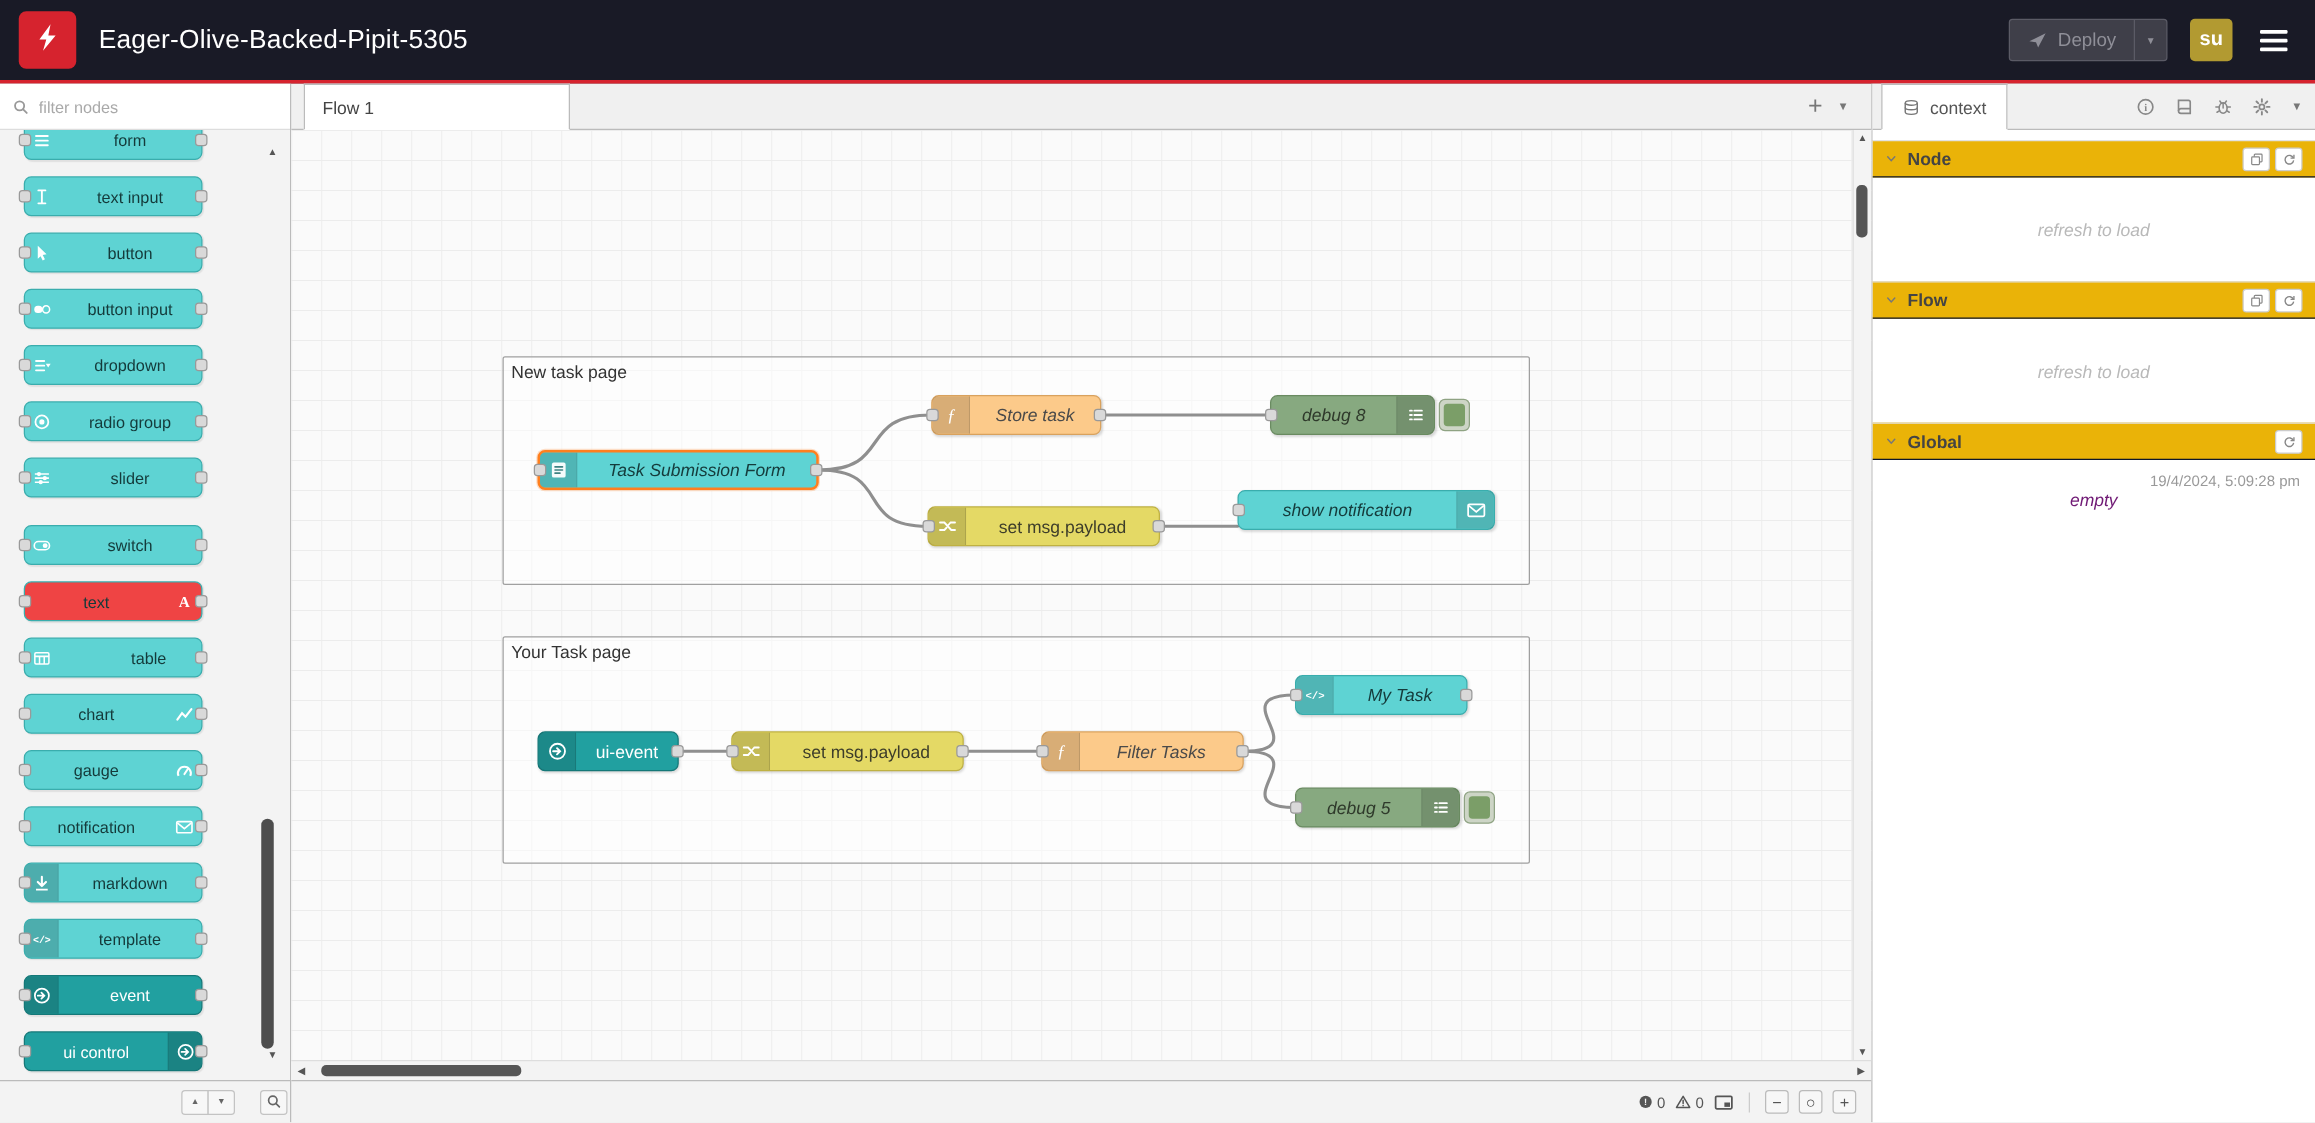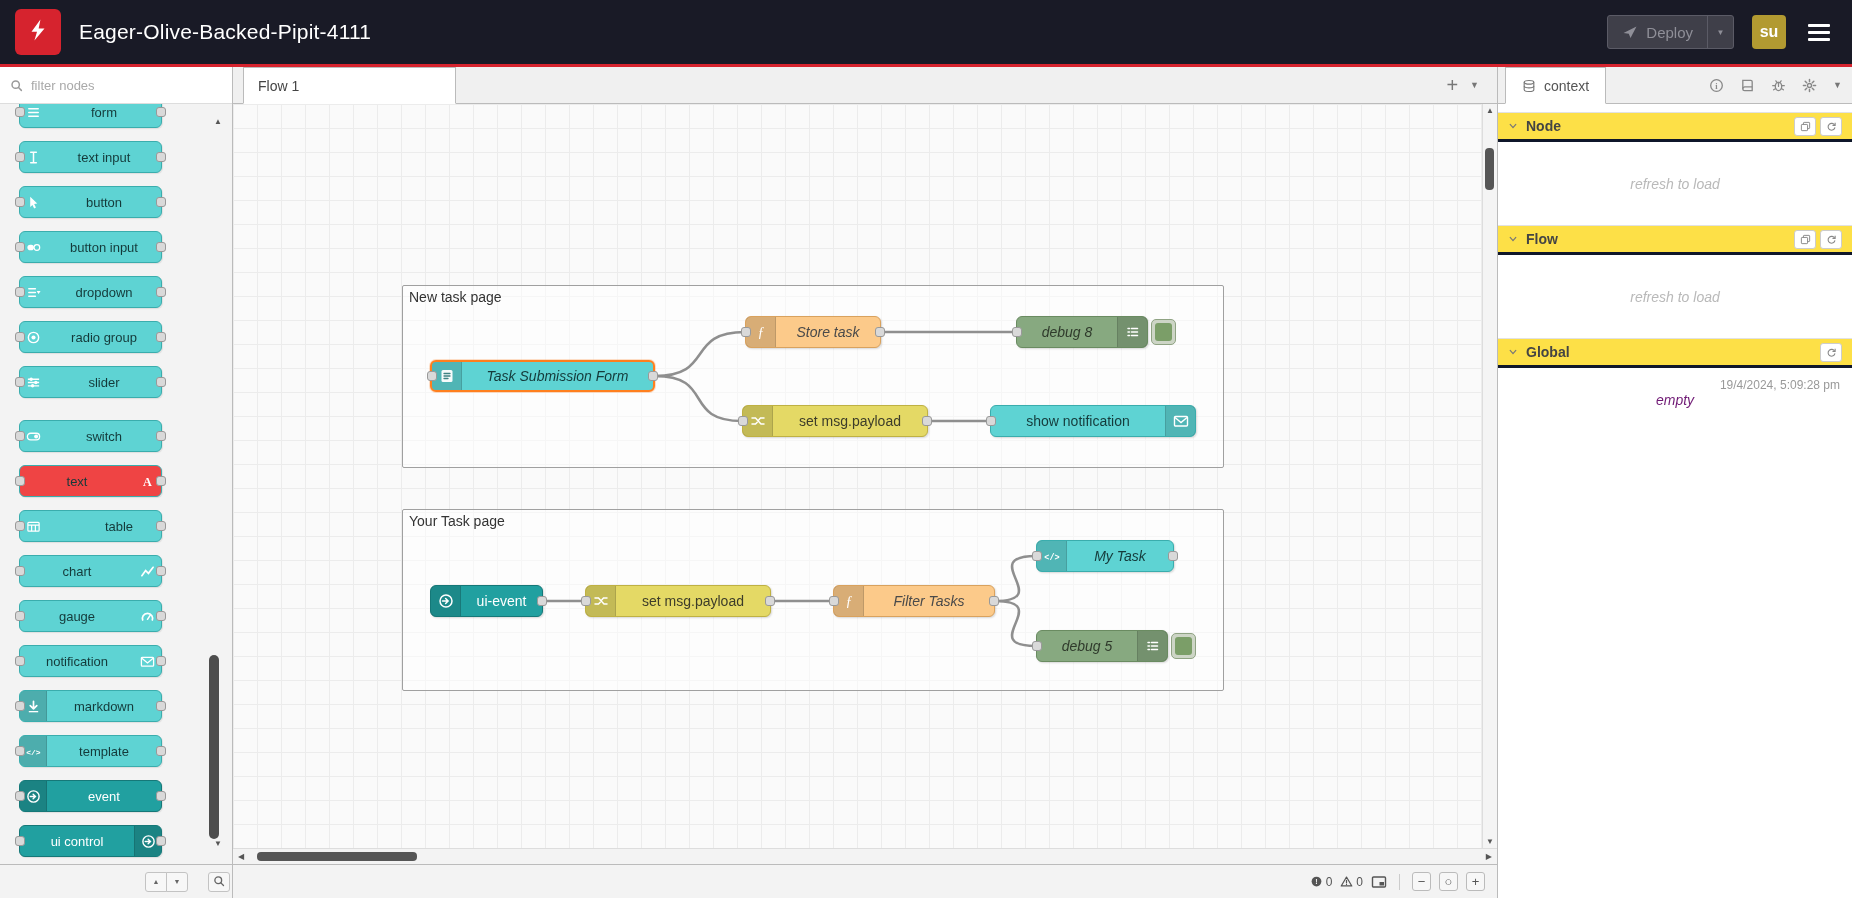--- a/index.html
+++ b/index.html
@@ -88,42 +88,42 @@
   #sidebar{width:355px;border-left:1px solid #bbb;background:#fff;display:flex;flex-direction:column;flex:0 0 auto}
   #stabs{height:37px;background:#f0f0f0;border-bottom:1px solid #bbb;display:flex;align-items:stretch;flex:0 0 auto}
   .stab{margin-left:7px;background:#fff;border:1px solid #bbb;border-bottom-color:#fff;margin-bottom:-1px;display:flex;align-items:center;gap:8px;padding:0 16px;font-size:14px;color:#555;cursor:pointer}
   .stab .ticon svg{width:14px;height:14px;display:block;color:#777}
   #stab-icons{margin-left:auto;display:flex;align-items:center;gap:16px;margin-right:10px;color:#888}
   #stab-icons .sicon svg{width:15px;height:15px;display:block}
   #stab-icons .sicon{cursor:pointer}
   .scaret{font-size:9px;color:#777;cursor:pointer}
   #sbody{flex:1;overflow:hidden}
   .section:first-child{margin-top:8px}
-  .section-h{height:30px;background:#fde047;border-top:1px solid #e2e2e2;border-bottom:3px solid #0f172a;display:flex;align-items:center;gap:8px;padding:0 10px;cursor:pointer}
+  .section-h{height:30px;background:#eab308;border-top:1px solid #e2e2e2;border-bottom:1px solid #0f172a;display:flex;align-items:center;gap:8px;padding:0 10px;cursor:pointer}
   .sec-chev svg{width:10px;height:10px;display:block;color:#777}
   .sec-label{font-weight:bold;font-size:14px;color:#444}
   .sec-btns{margin-left:auto;display:flex;gap:4px}
   .sec-btn{width:22px;height:19px;border:1px solid #ccc;border-radius:3px;background:#fff;color:#888;display:flex;align-items:center;justify-content:center;cursor:pointer}
   .sec-btn svg{width:11px;height:11px;display:block}
   .sec-body{height:83px;display:flex;align-items:center;justify-content:center;font-style:italic;color:#b9b9b9;font-size:14px}
   .gts{text-align:right;color:#999;font-size:12px;padding:10px 12px 0}
   .gempty{text-align:center;font-style:italic;color:#701a75;font-size:14px;}
 </style>
 </head>
 <body>
 
 <div id="app">
 
   <div id="header">
     <div class="logo">
         <span><svg viewBox="0 0 16 16">
             <path d="M9.5 1.5 L4 9 H7.4 L5.8 14.5 L12 7 H8.4 Z" fill="#fff"></path>
           </svg></span>
       </div>
-    <div id="title">Eager-Olive-Backed-Pipit-4111</div>
+    <div id="title">Eager-Olive-Backed-Pipit-5305</div>
     <div id="hdr-right">
       <div class="deploy">
         <div class="dmain">
           <span class="dicon">
               <svg viewBox="0 0 16 16">
                 <path d="M1.5 9 L14.5 2.5 L8.5 14 L6.8 9.8 Z" fill="currentColor"></path>
               </svg>
             </span>
           <span>Deploy</span>
         </div>
@@ -419,21 +419,21 @@
           <div class="fnode" style="left: 509px; top: 301px; width: 186px; background: rgb(228, 217, 101); border-color: rgb(191, 177, 67);">
             <div class="nstrip left">
               <svg viewBox="0 0 16 16">
                 <path d="M2 5h3.5L11 11h3M2 11h3.5l1.7-1.8M8.9 6.8L10.5 5H14" fill="none" stroke="currentColor" stroke-width="1.5" stroke-linecap="round"></path>
               </svg>
             </div>
             <div class="nlabel" style="color: rgb(61, 61, 42);">set msg.payload</div>
             <div class="port pl"></div>
             <div class="port pr"></div>
           </div>
-          <div class="fnode" style="left: 757px; top: 301px; width: 206px; background: rgb(94, 211, 211); border-color: rgb(58, 173, 173);">
+          <div class="fnode" style="left: 757px; top: 288px; width: 206px; background: rgb(94, 211, 211); border-color: rgb(58, 173, 173); font-style: italic;">
             <div class="nstrip right">
               <svg viewBox="0 0 16 16">
                 <rect x="1.5" y="3.5" width="13" height="9.5" rx="1" fill="none" stroke="currentColor" stroke-width="1.4"></rect>
                 <path d="M2 4.5l6 5 6-5" fill="none" stroke="currentColor" stroke-width="1.4"></path>
               </svg>
             </div>
             <div class="nlabel" style="color: rgb(21, 59, 59);">show notification</div>
             <div class="port pl"></div>
           </div>
           <div class="fnode" style="left: 197px; top: 481px; width: 113px; background: rgb(33, 160, 160); border-color: rgb(21, 120, 120);">

